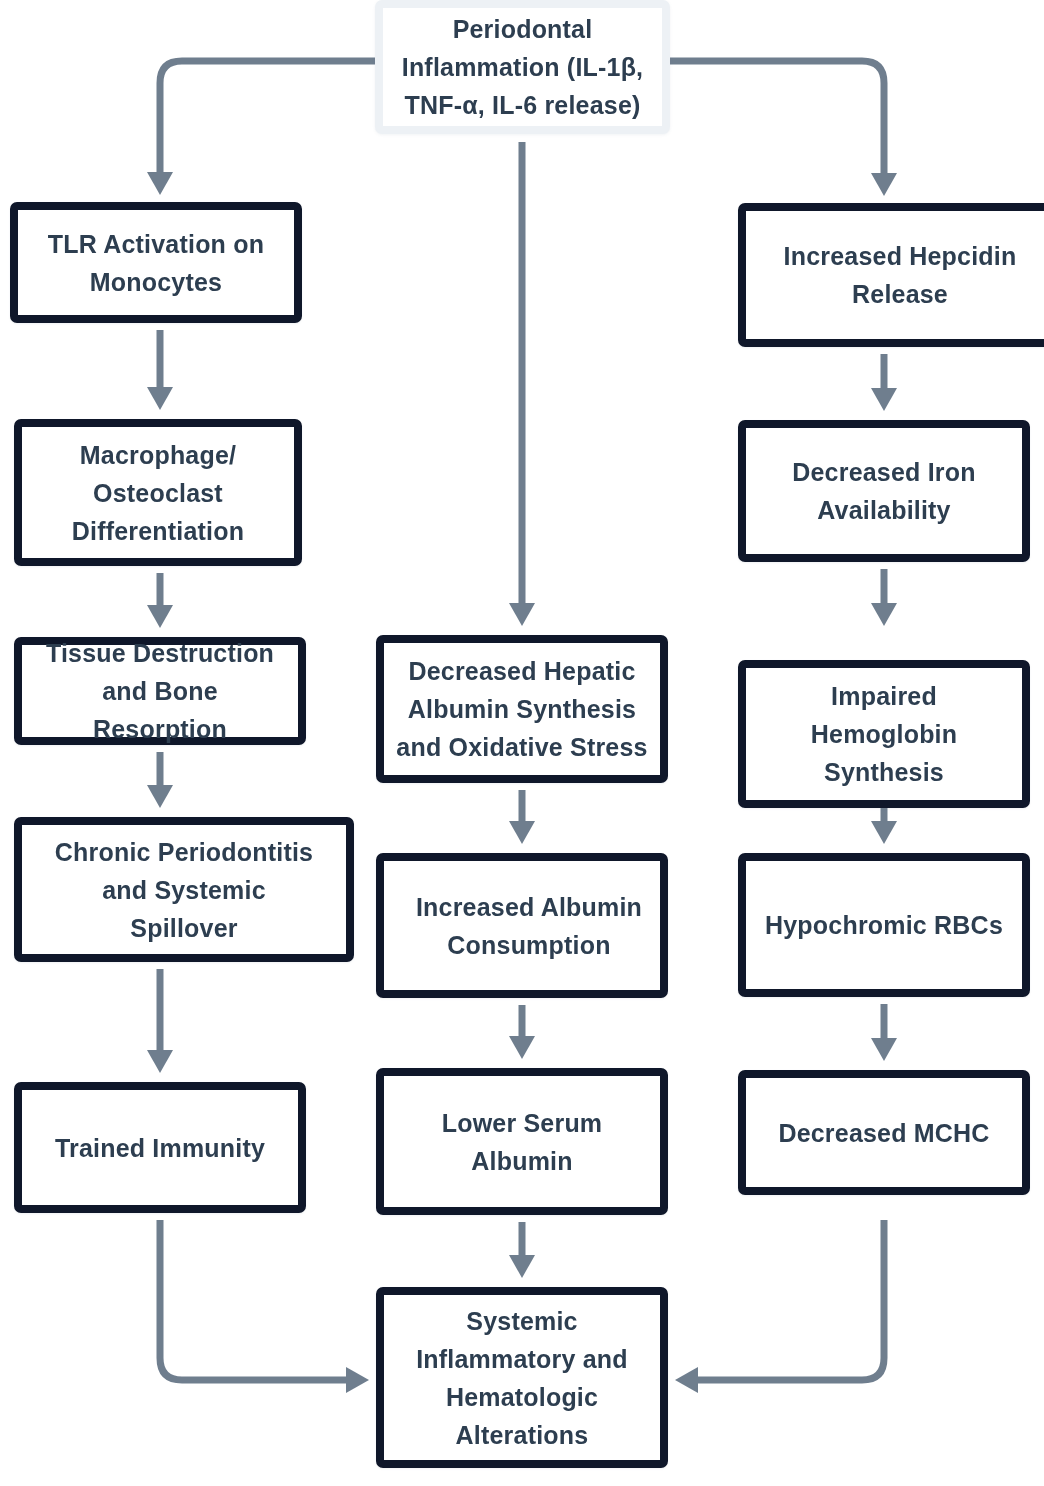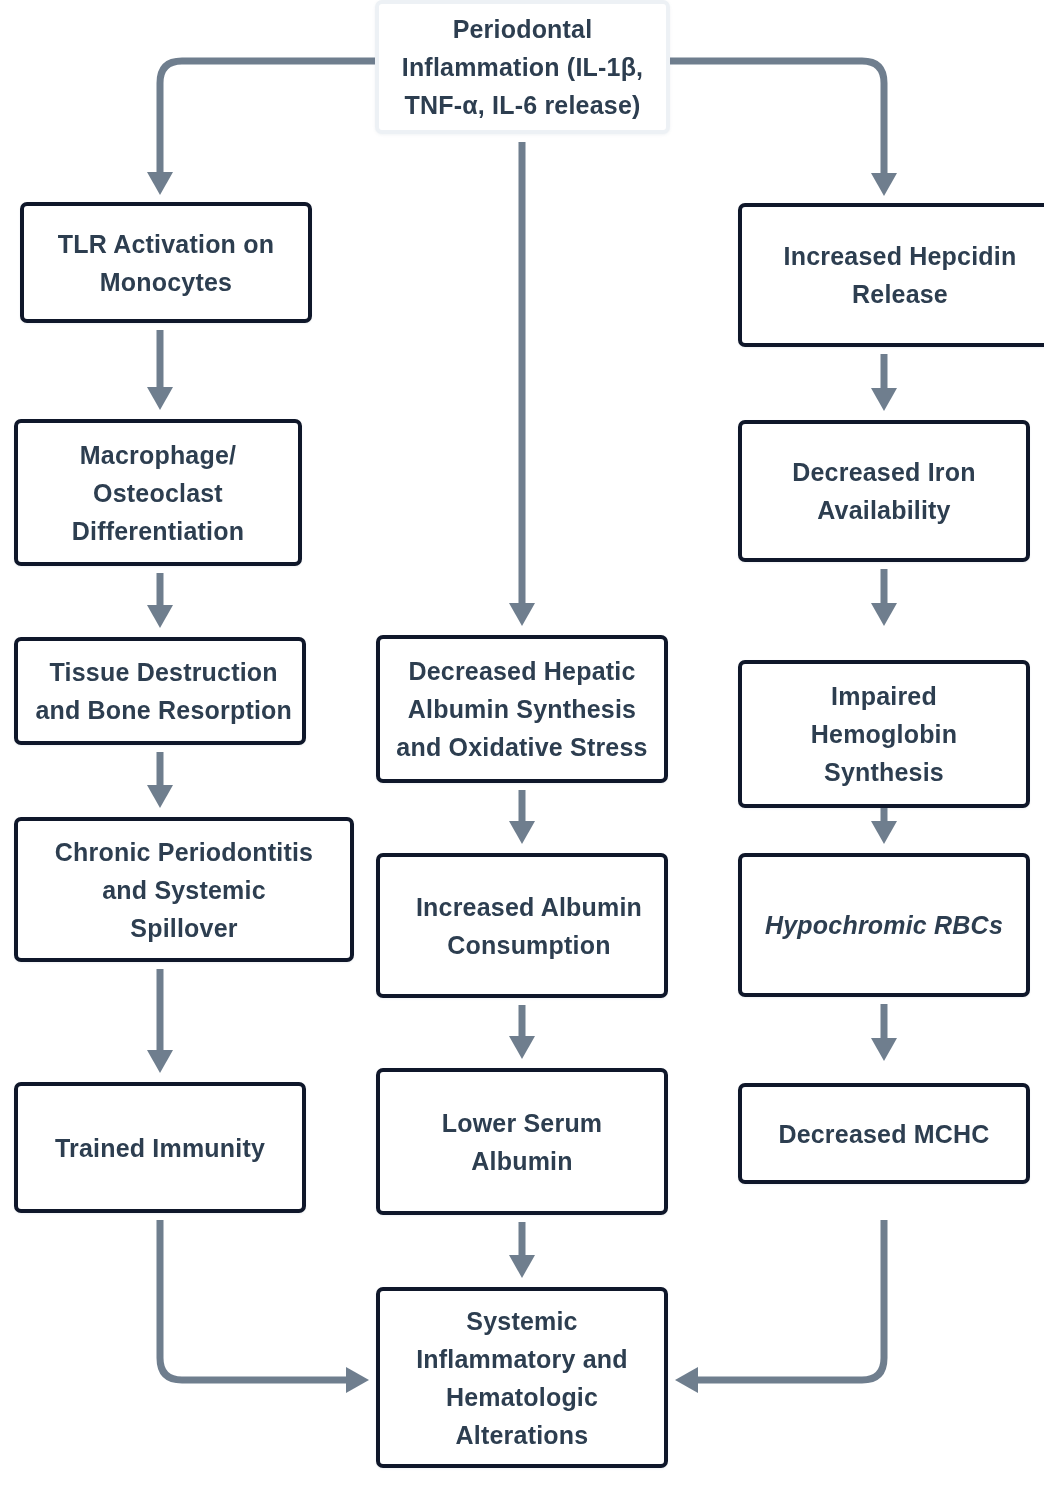--- a/index.html
+++ b/index.html
@@ -20,21 +20,21 @@
     left: 0;
     top: 0;
     width: 1044px;
     height: 1486px;
     pointer-events: none;
   }
   .node {
     position: absolute;
     box-sizing: border-box;
     background: #ffffff;
-    border: 4px solid #0f172a;
+    border: 8px solid #0f172a;
     border-radius: 7px;
     display: flex;
     align-items: center;
     justify-content: center;
     text-align: center;
     box-shadow: 0 1px 2px rgba(120,140,160,0.12);
   }
   .node--root {
     border-color: #edf1f5;
     box-shadow: 0 1px 3px rgba(120,140,160,0.10);
@@ -79,21 +79,21 @@
       <path d="M884,1220 V1358 Q884,1380 862,1380 H697" marker-end="url(#arrowhead)"></path>
     </g>
   </svg>
 
   <div class="node node--root" style="left:375px; top:0px; width:295px; height:134px;">
     <span class="node__label">Periodontal
 Inflammation (IL-1β,
 TNF-α, IL-6 release)</span>
   </div>
 
-  <div class="node" style="left:20px; top:202px; width:292px; height:121px;">
+  <div class="node" style="left:10px; top:202px; width:292px; height:121px;">
     <span class="node__label">TLR Activation on
 Monocytes</span>
   </div>
 
   <div class="node" style="left:14px; top:419px; width:288px; height:147px;">
     <span class="node__label">Macrophage/
 Osteoclast
 Differentiation</span>
   </div>
 
@@ -144,21 +144,21 @@
     <span class="node__label">Decreased Iron
 Availability</span>
   </div>
 
   <div class="node" style="left:738px; top:635px; width:292px; height:148px;margin-top:25px;">
     <span class="node__label">Impaired
 Hemoglobin
 Synthesis</span>
   </div>
 
-  <div class="node" style="left:738px; top:853px; width:292px; height:144px;font-style:italic;">
+  <div class="node" style="left:738px; top:853px; width:292px; height:144px;">
     <span class="node__label">Hypochromic RBCs</span>
   </div>
 
-  <div class="node" style="left:738px; top:1070px; width:292px; height:101px;margin-top:13px;">
+  <div class="node" style="left:738px; top:1070px; width:292px; height:125px;">
     <span class="node__label">Decreased MCHC</span>
   </div>
 
 </div>
 
 </body></html>

